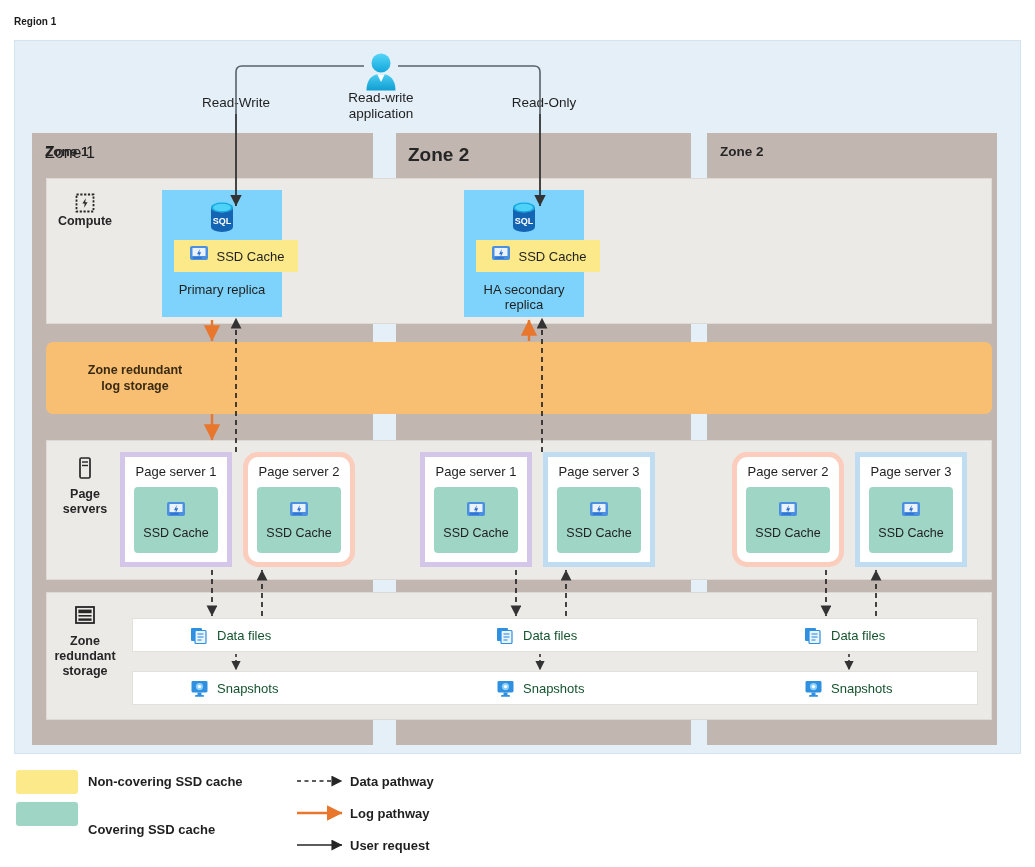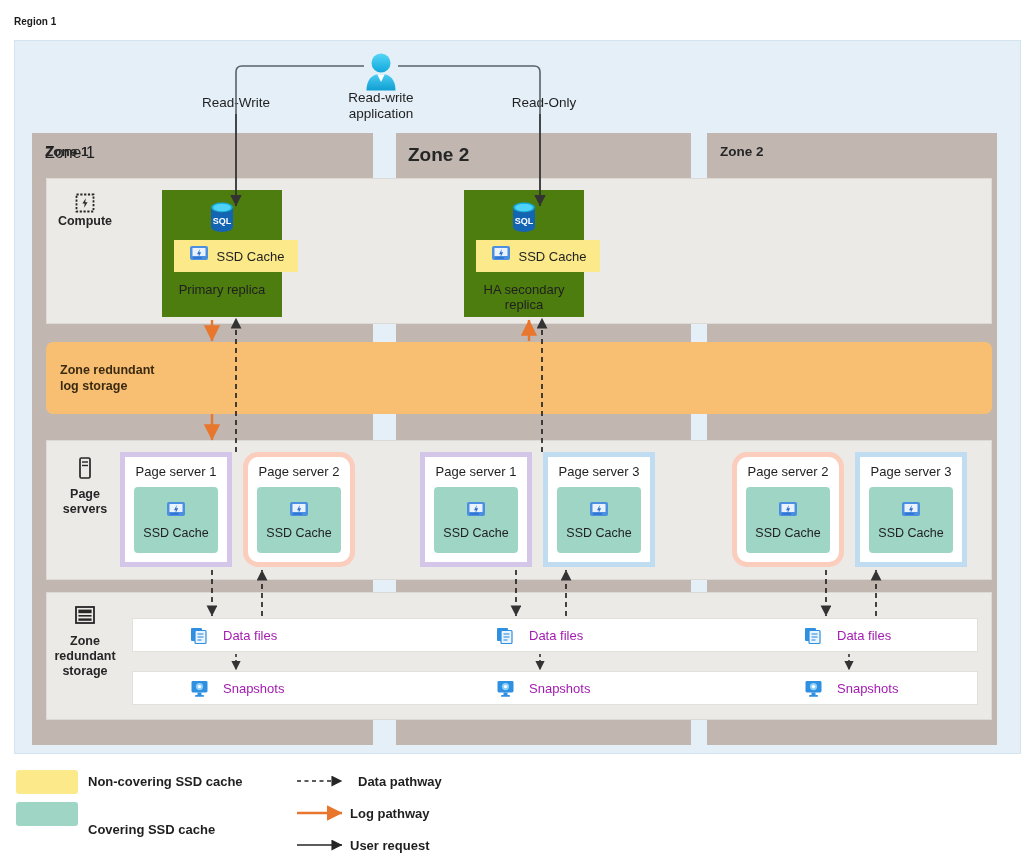--- a/index.html
+++ b/index.html
@@ -41,24 +41,24 @@
   .row-icon{position:absolute;width:26px;height:26px;left:72px;}
   #compute-icon{top:190px;}
   #pageserver-icon{top:455px;}
   #storage-icon{top:602px;}
 
   
   #log-band{
     left:46px;top:342px;width:946px;height:72px;
     background:#f8bf73;border-radius:7px;
   }
-  #log-band-text{left:60px;top:362px;width:150px;font-size:12.5px;font-weight:bold;line-height:16px;color:#3b2a12;}
-
-  
-  .replica{position:absolute;width:120px;height:127px;background:#4d7c0f;}
+  #log-band-text{left:60px;top:362px;width:150px;font-size:12.5px;font-weight:bold;line-height:16px;color:#3b2a12;text-align:center;}
+
+  
+  .replica{position:absolute;width:120px;height:127px;background:#7dd3fc;}
   #replica-primary{left:162px;top:190px;}
   #replica-ha{left:464px;top:190px;}
   .sql-icon{position:absolute;left:50%;margin-left:-15px;top:10px;width:30px;height:38px;}
   .replica .ssd-pill{
     position:absolute;left:12px;top:50px;width:124px;height:32px;
     background:#fbe98a;display:flex;align-items:center;justify-content:center;gap:7px;
   }
   .replica .ssd-pill .t{font-size:13px;color:#1f1f1f;}
   .replica .cap{position:absolute;left:0;top:92px;width:100%;text-align:center;font-size:13px;color:#1f1f1f;}
 
@@ -73,32 +73,32 @@
   }
   .ps-card .ps-cache .t{font-size:12.5px;color:#1f1f1f;}
   .b-lav{border-color:#d3c6e8;}
   .b-peach{border-color:#fbcdbd;border-radius:15px;}
   .b-blue{border-color:#bfdcf0;}
 
   
   .store-row{position:absolute;height:34px;background:#ffffff;border:1px solid #e3e0dc;box-sizing:border-box;left:132px;width:846px;}
   #store-data{top:618px;}
   #store-snap{top:671px;}
-  .store-cell{position:absolute;top:0;height:34px;display:flex;align-items:center;gap:14px;font-size:13px;color:#a21caf;}
+  .store-cell{position:absolute;top:0;height:34px;display:flex;align-items:center;gap:8px;font-size:13px;color:#14532d;}
   .store-ico{width:19px;height:19px;flex:0 0 19px;}
 
   
   #arrows{left:0;top:0;width:1035px;height:867px;pointer-events:none;}
   .swatch{position:absolute;width:62px;height:24px;border-radius:3px;}
   #sw-noncov{left:16px;top:770px;background:#fbe98a;}
   #sw-cov{left:16px;top:802px;background:#9ed5c5;}
   .lg-text{position:absolute;font-size:13px;font-weight:bold;color:#1f1f1f;}
   #lg-noncov{left:88px;top:774px;}
   #lg-cov{left:88px;top:822px;}
-  #lg-data{left:346px;top:774px;padding-left:12px;}
+  #lg-data{left:338px;top:774px;padding-left:12px;}
   #lg-log{left:350px;top:806px;}
   #lg-user{left:350px;top:838px;}
   #legend-arrows{left:290px;top:766px;width:80px;height:95px;}
 </style>
 </head>
 <body>
 
 <div class="abs" id="region-title">Region 1</div>
 
 <div class="abs" id="region-frame"></div>

